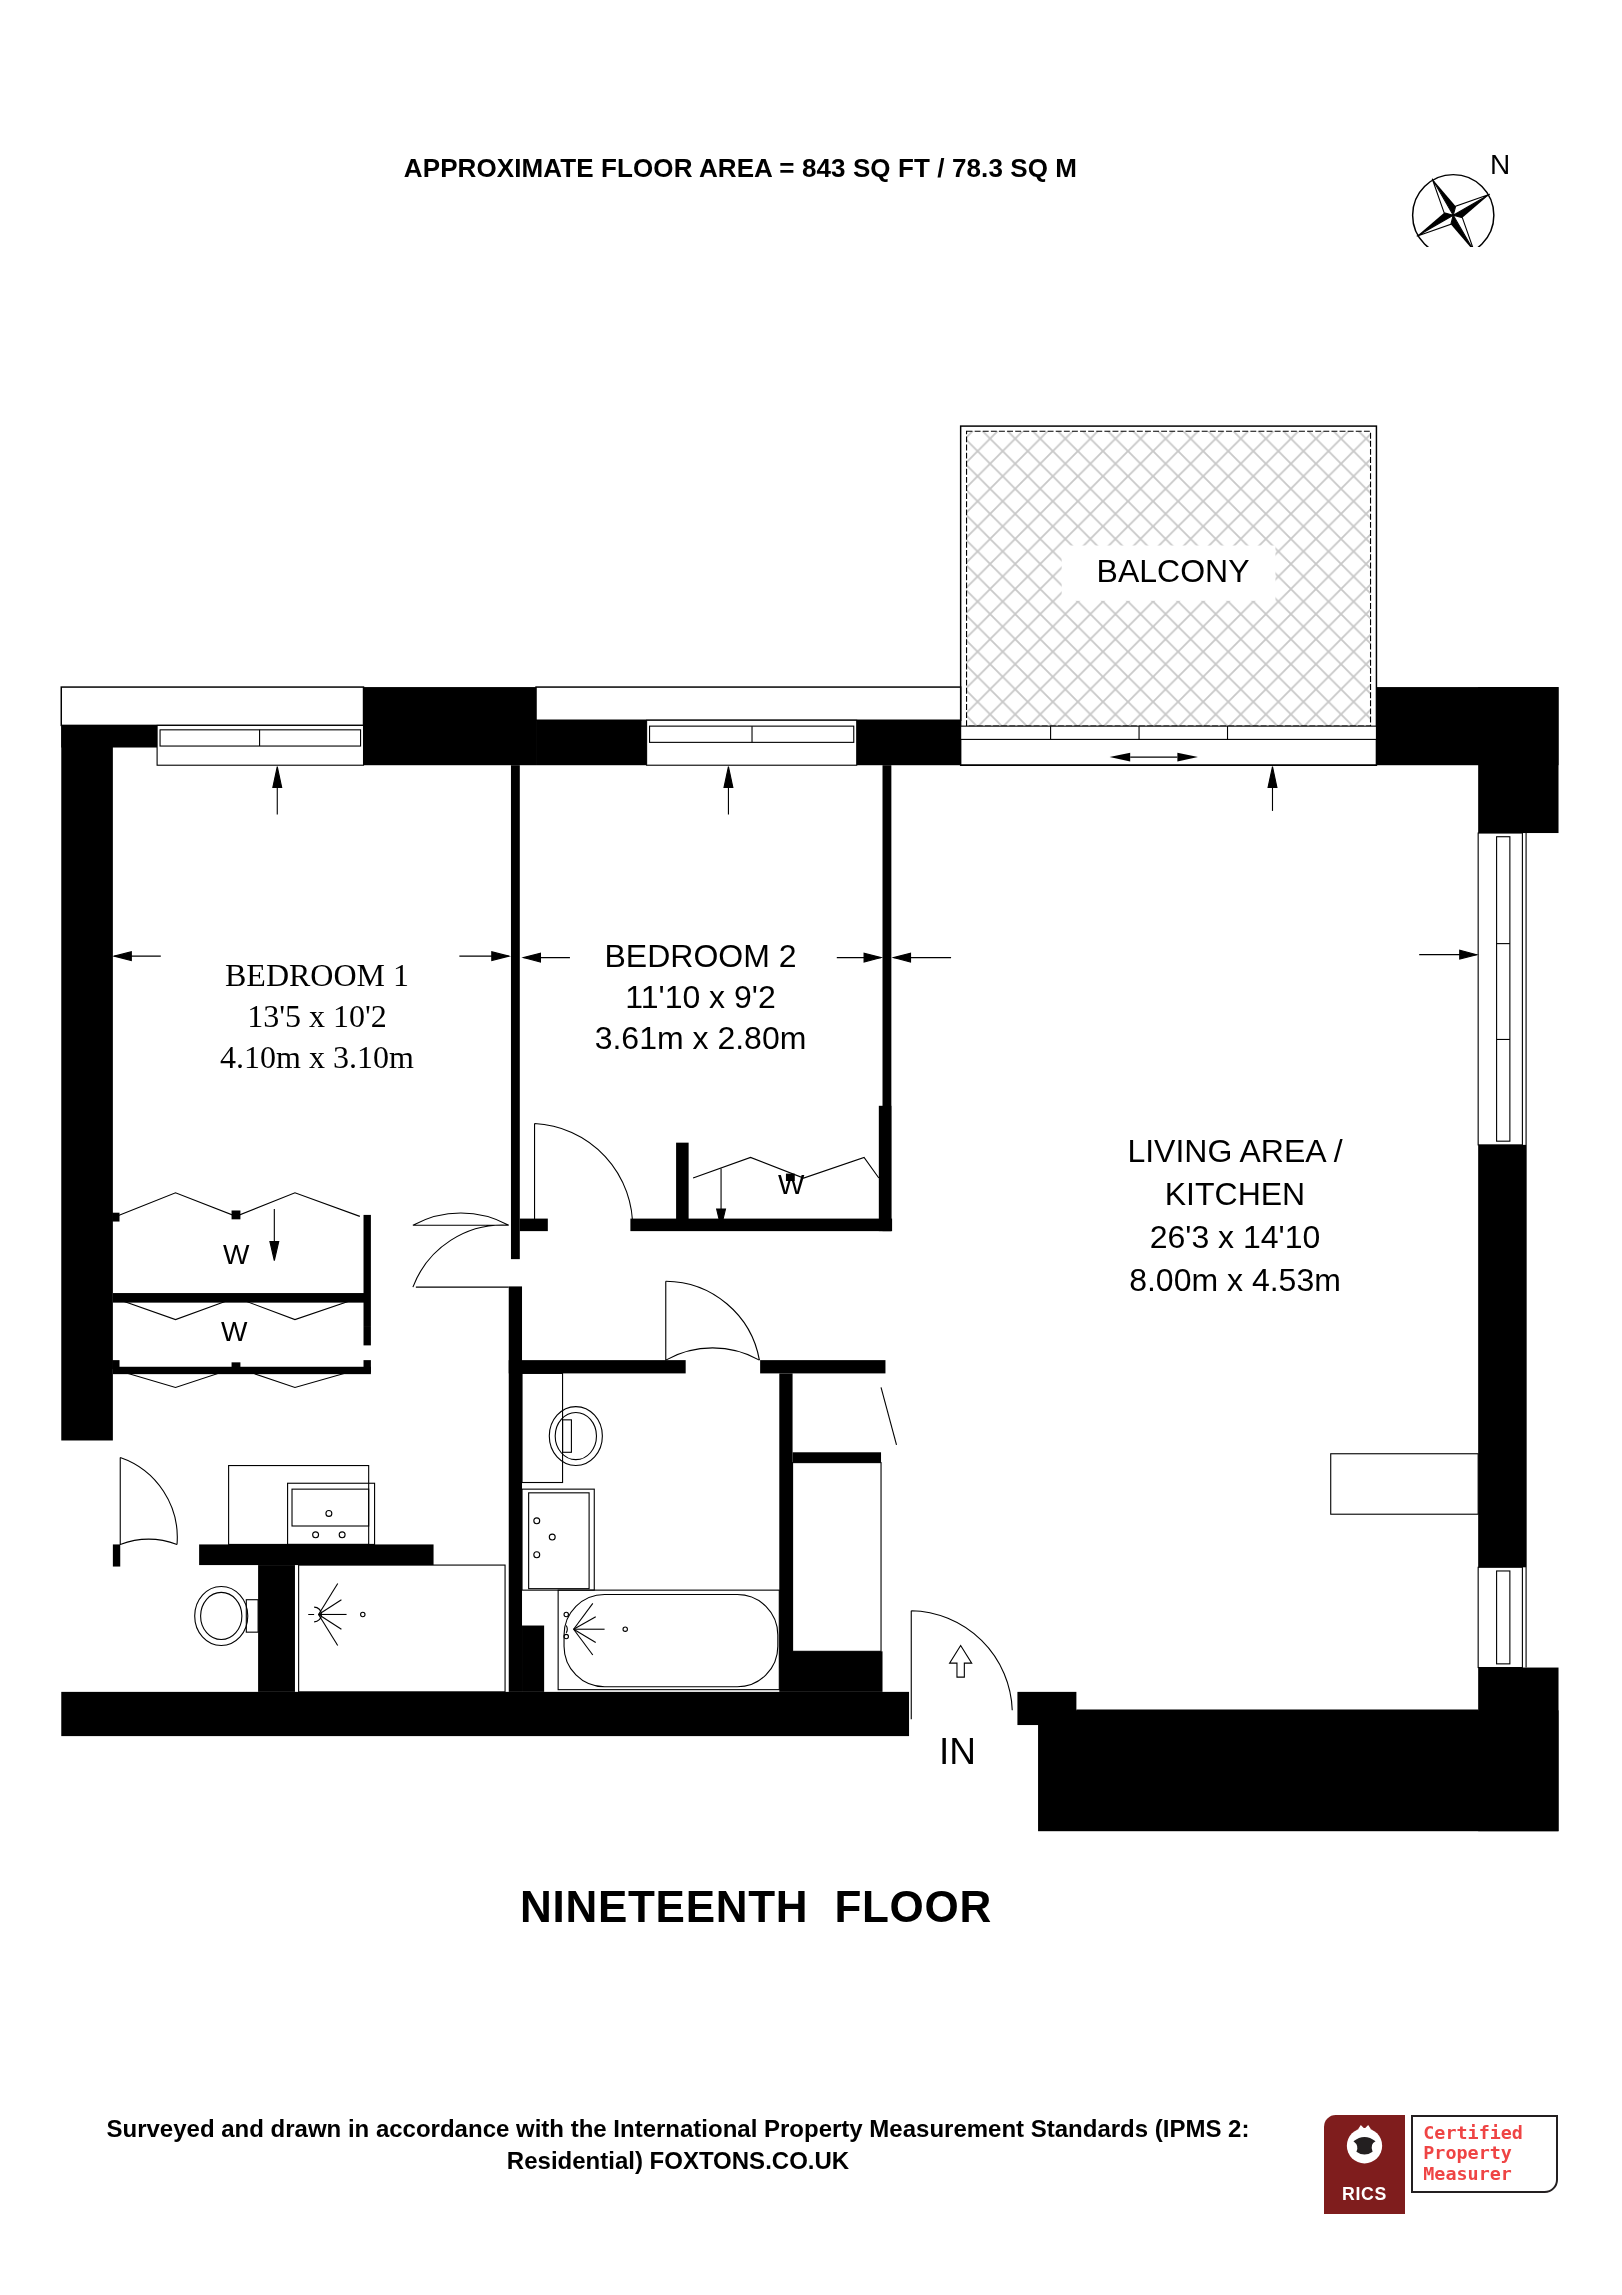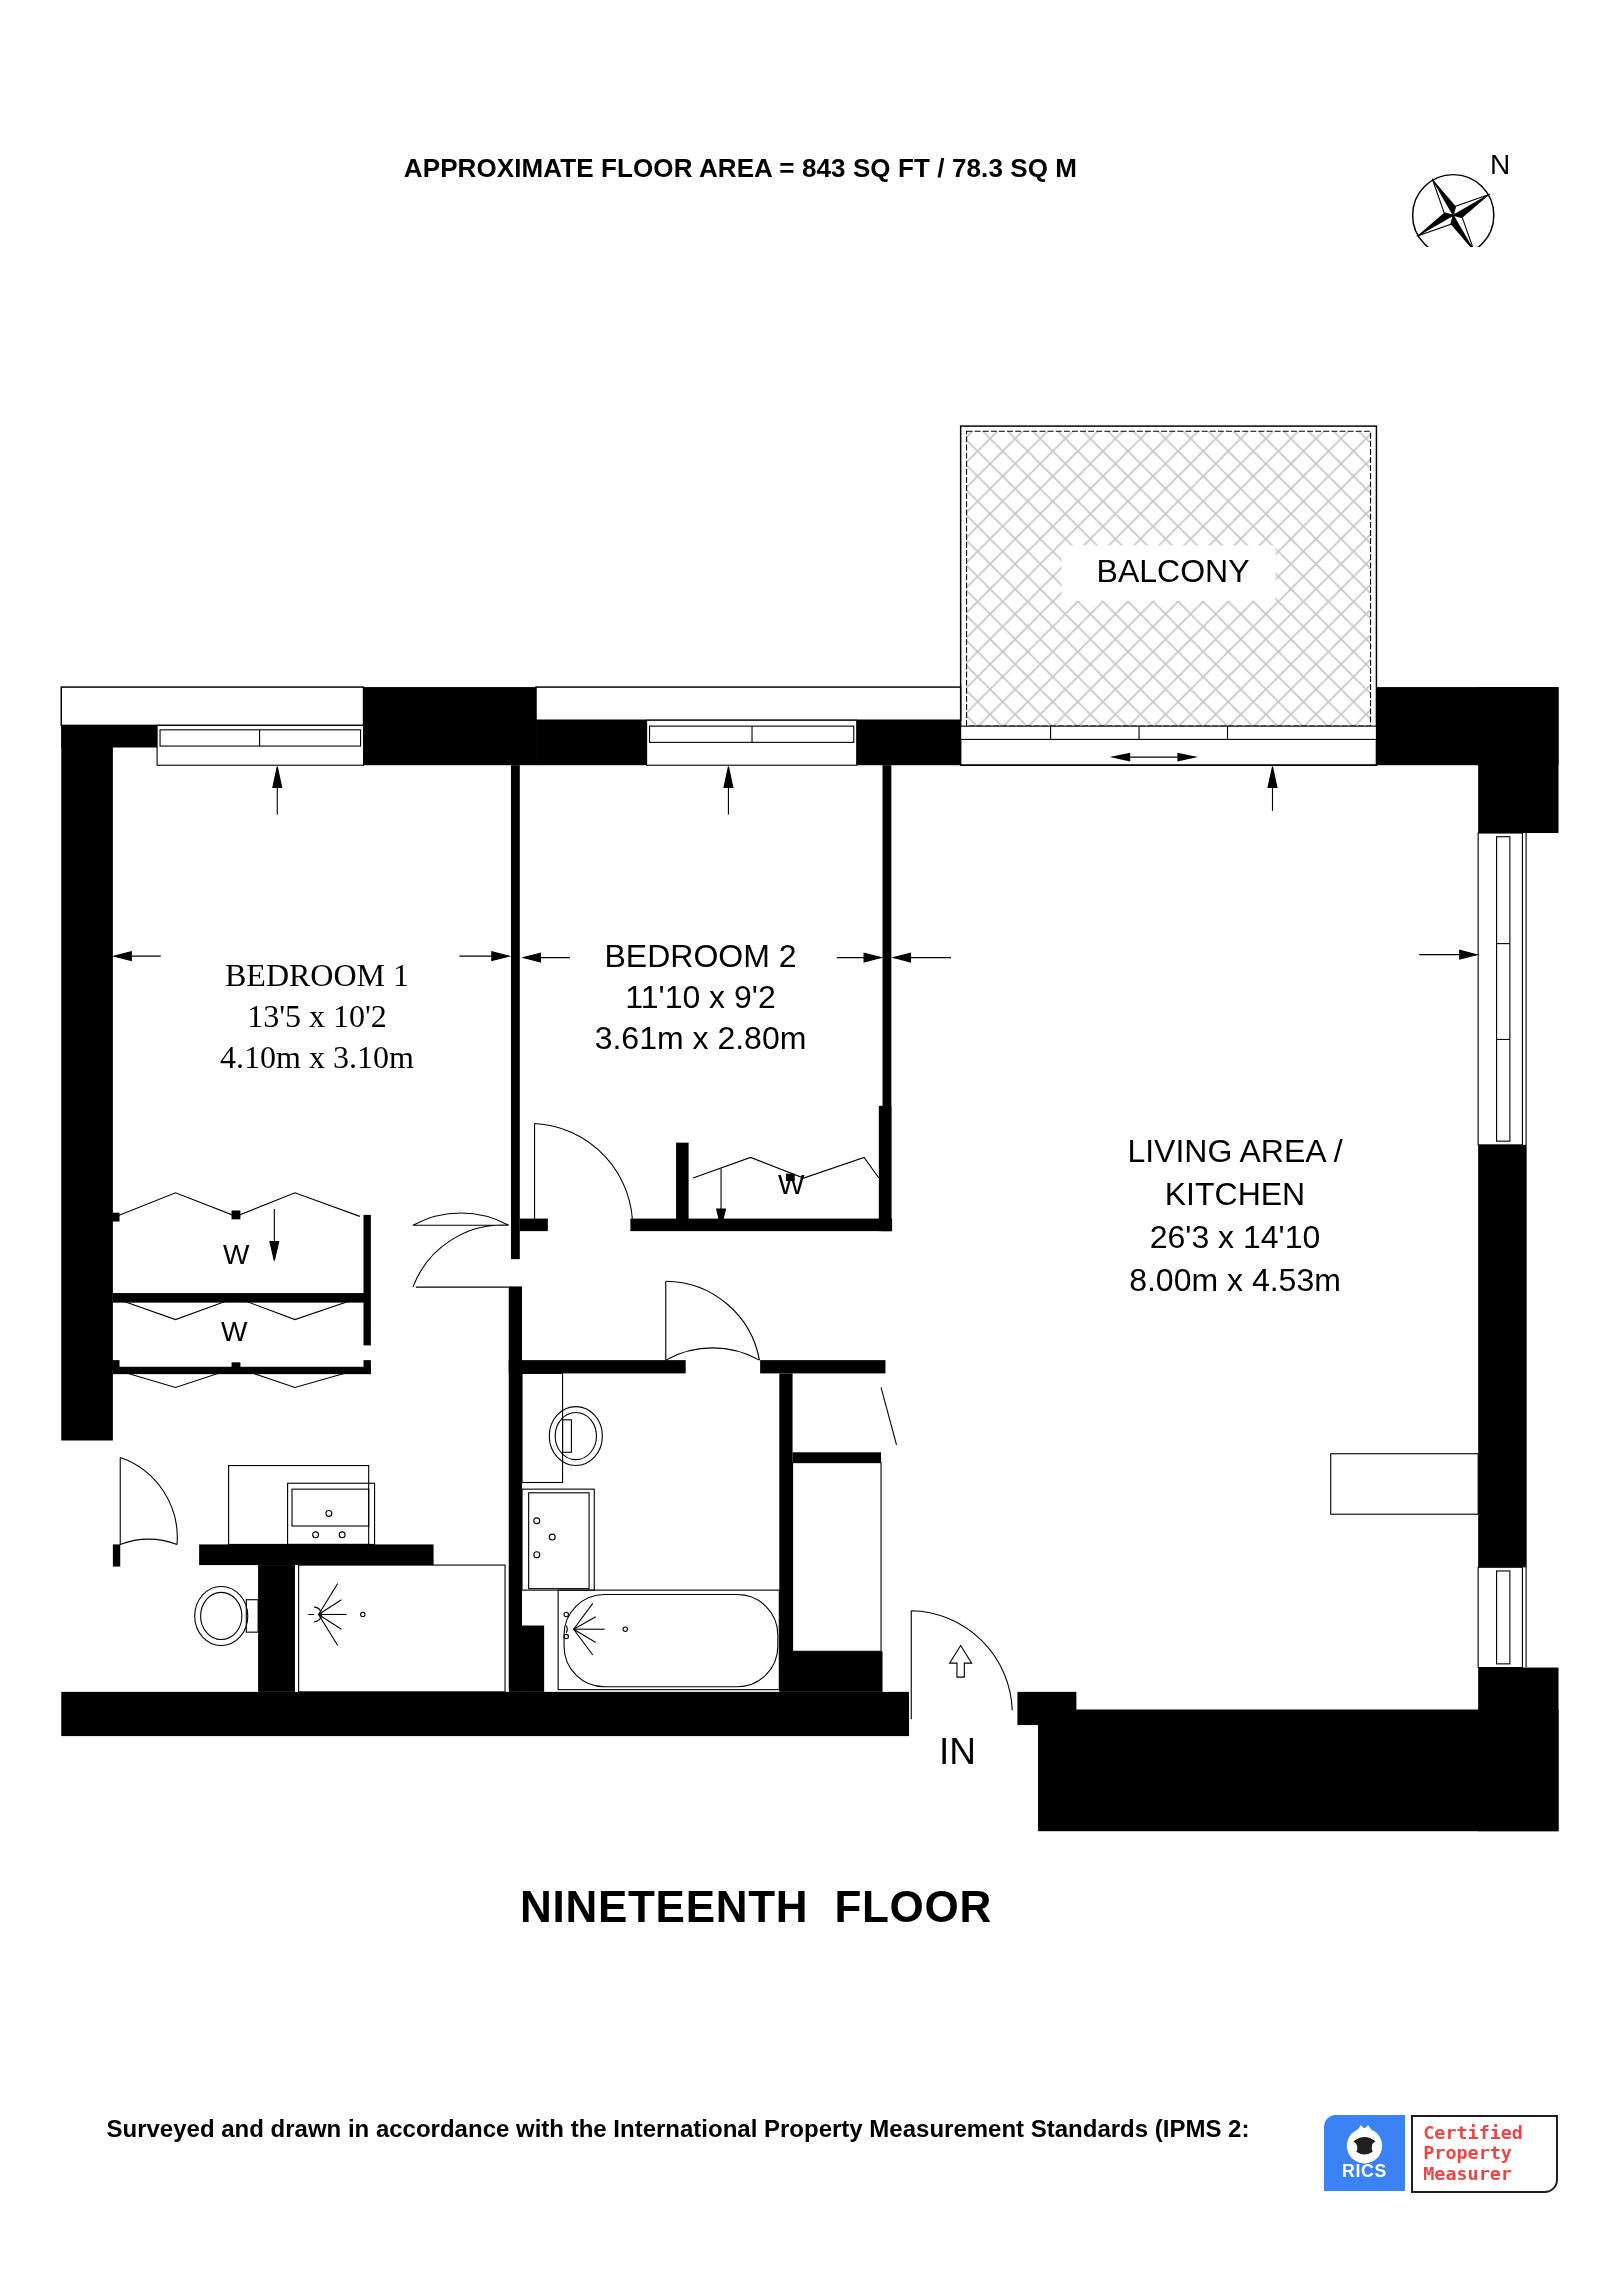--- a/index.html
+++ b/index.html
@@ -5,21 +5,21 @@
     html, body { margin: 0; padding: 0; background: #ffffff; }
     body { width: 1622px; height: 2295px; position: relative; overflow: hidden; font-family: "Liberation Sans", sans-serif; color: #000; }
     .abs { position: absolute; }
     .hdr { left: 0; width: 1584px; top: 153px; text-align: center; font-weight: bold; font-size: 26px; letter-spacing: 0.1px; }
     .hdr span { display: inline-block; margin-left: -103px; }
     .floor-title { left: 0; width: 1512px; top: 1882px; text-align: center; font-weight: bold; font-size: 44px; letter-spacing: 0.7px; word-spacing: 13.3px; }
     .footer { left: 44px; width: 1268px; top: 2113px; text-align: center; font-weight: bold; font-size: 24px; line-height: 32px; }
     .room-label { text-align: center; font-size: 32px; line-height: 41px; }
     .compass-n { font-size: 28px; }
     .rics { left: 1324px; top: 2115px; width: 236px; height: 81px; }
-    .rics-left { position: absolute; left: 0; top: 0; width: 81px; height: 76px; background: #3b82f6; border-radius: 11.8px 0 0 0; color: #fff; }
+    .rics-left { position: absolute; left: 0; top: 0; width: 81px; height: 99px; background: #7f1d1d; border-radius: 11.8px 0 0 0; color: #fff; }
     .rics-left .txt { position: absolute; bottom: 8.8px; left: 0; width: 81px; text-align: center; font-weight: bold; font-size: 17.7px; letter-spacing: 0.7px; }
     .rics-right { position: absolute; left: 87px; top: 0; width: 147px; height: 78px; border: 2.2px solid #231f20; border-radius: 0 0 13.3px 0; box-sizing: border-box; padding: 5.9px 0 0 10.3px; }
     .rics-right div { font-family: "DejaVu Sans Mono", monospace; font-weight: bold; font-size: 18.4px; line-height: 20.6px; color: #ef4444; }
   </style>
 </head>
 <body>
 
 <div class="abs hdr"><span>APPROXIMATE FLOOR AREA = 843 SQ FT / 78.3 SQ M</span></div>
 
 <div class="abs" style="left:1397px;top:151px;width:111px;height:96px;">
@@ -276,20 +276,21 @@
 
 <div class="abs" style="left:223px;top:1239px;font-size:28px;">W</div>
 <div class="abs" style="left:221px;top:1316px;font-size:28px;">W</div>
 <div class="abs" style="left:778px;top:1169px;font-size:28px;">W</div>
 <div class="abs" style="left:939px;top:1731px;font-size:37px;">IN</div>
 
 <div class="abs floor-title">NINETEENTH  FLOOR</div>
 
 <div class="abs footer">
   <div>Surveyed and drawn in accordance with the International Property Measurement Standards (IPMS 2:</div>
+  <div>Residential) FOXTONS.CO.UK</div>
 </div>
 
 <div class="abs rics">
   <div class="rics-left">
     <svg width="81" height="52" viewBox="0 0 110 70" style="position:absolute;top:4.4px;left:0;">
       <circle cx="55" cy="36" r="24" fill="#fff"></circle>
       <path d="M40,30 Q55,18 70,30 Q62,34 66,44 Q55,52 44,44 Q48,36 40,30 Z" fill="#231f20"></path>
       <polygon points="46,14 50,8 55,13 60,8 64,14" fill="#fff"></polygon>
     </svg>
     <div class="txt">RICS</div>

